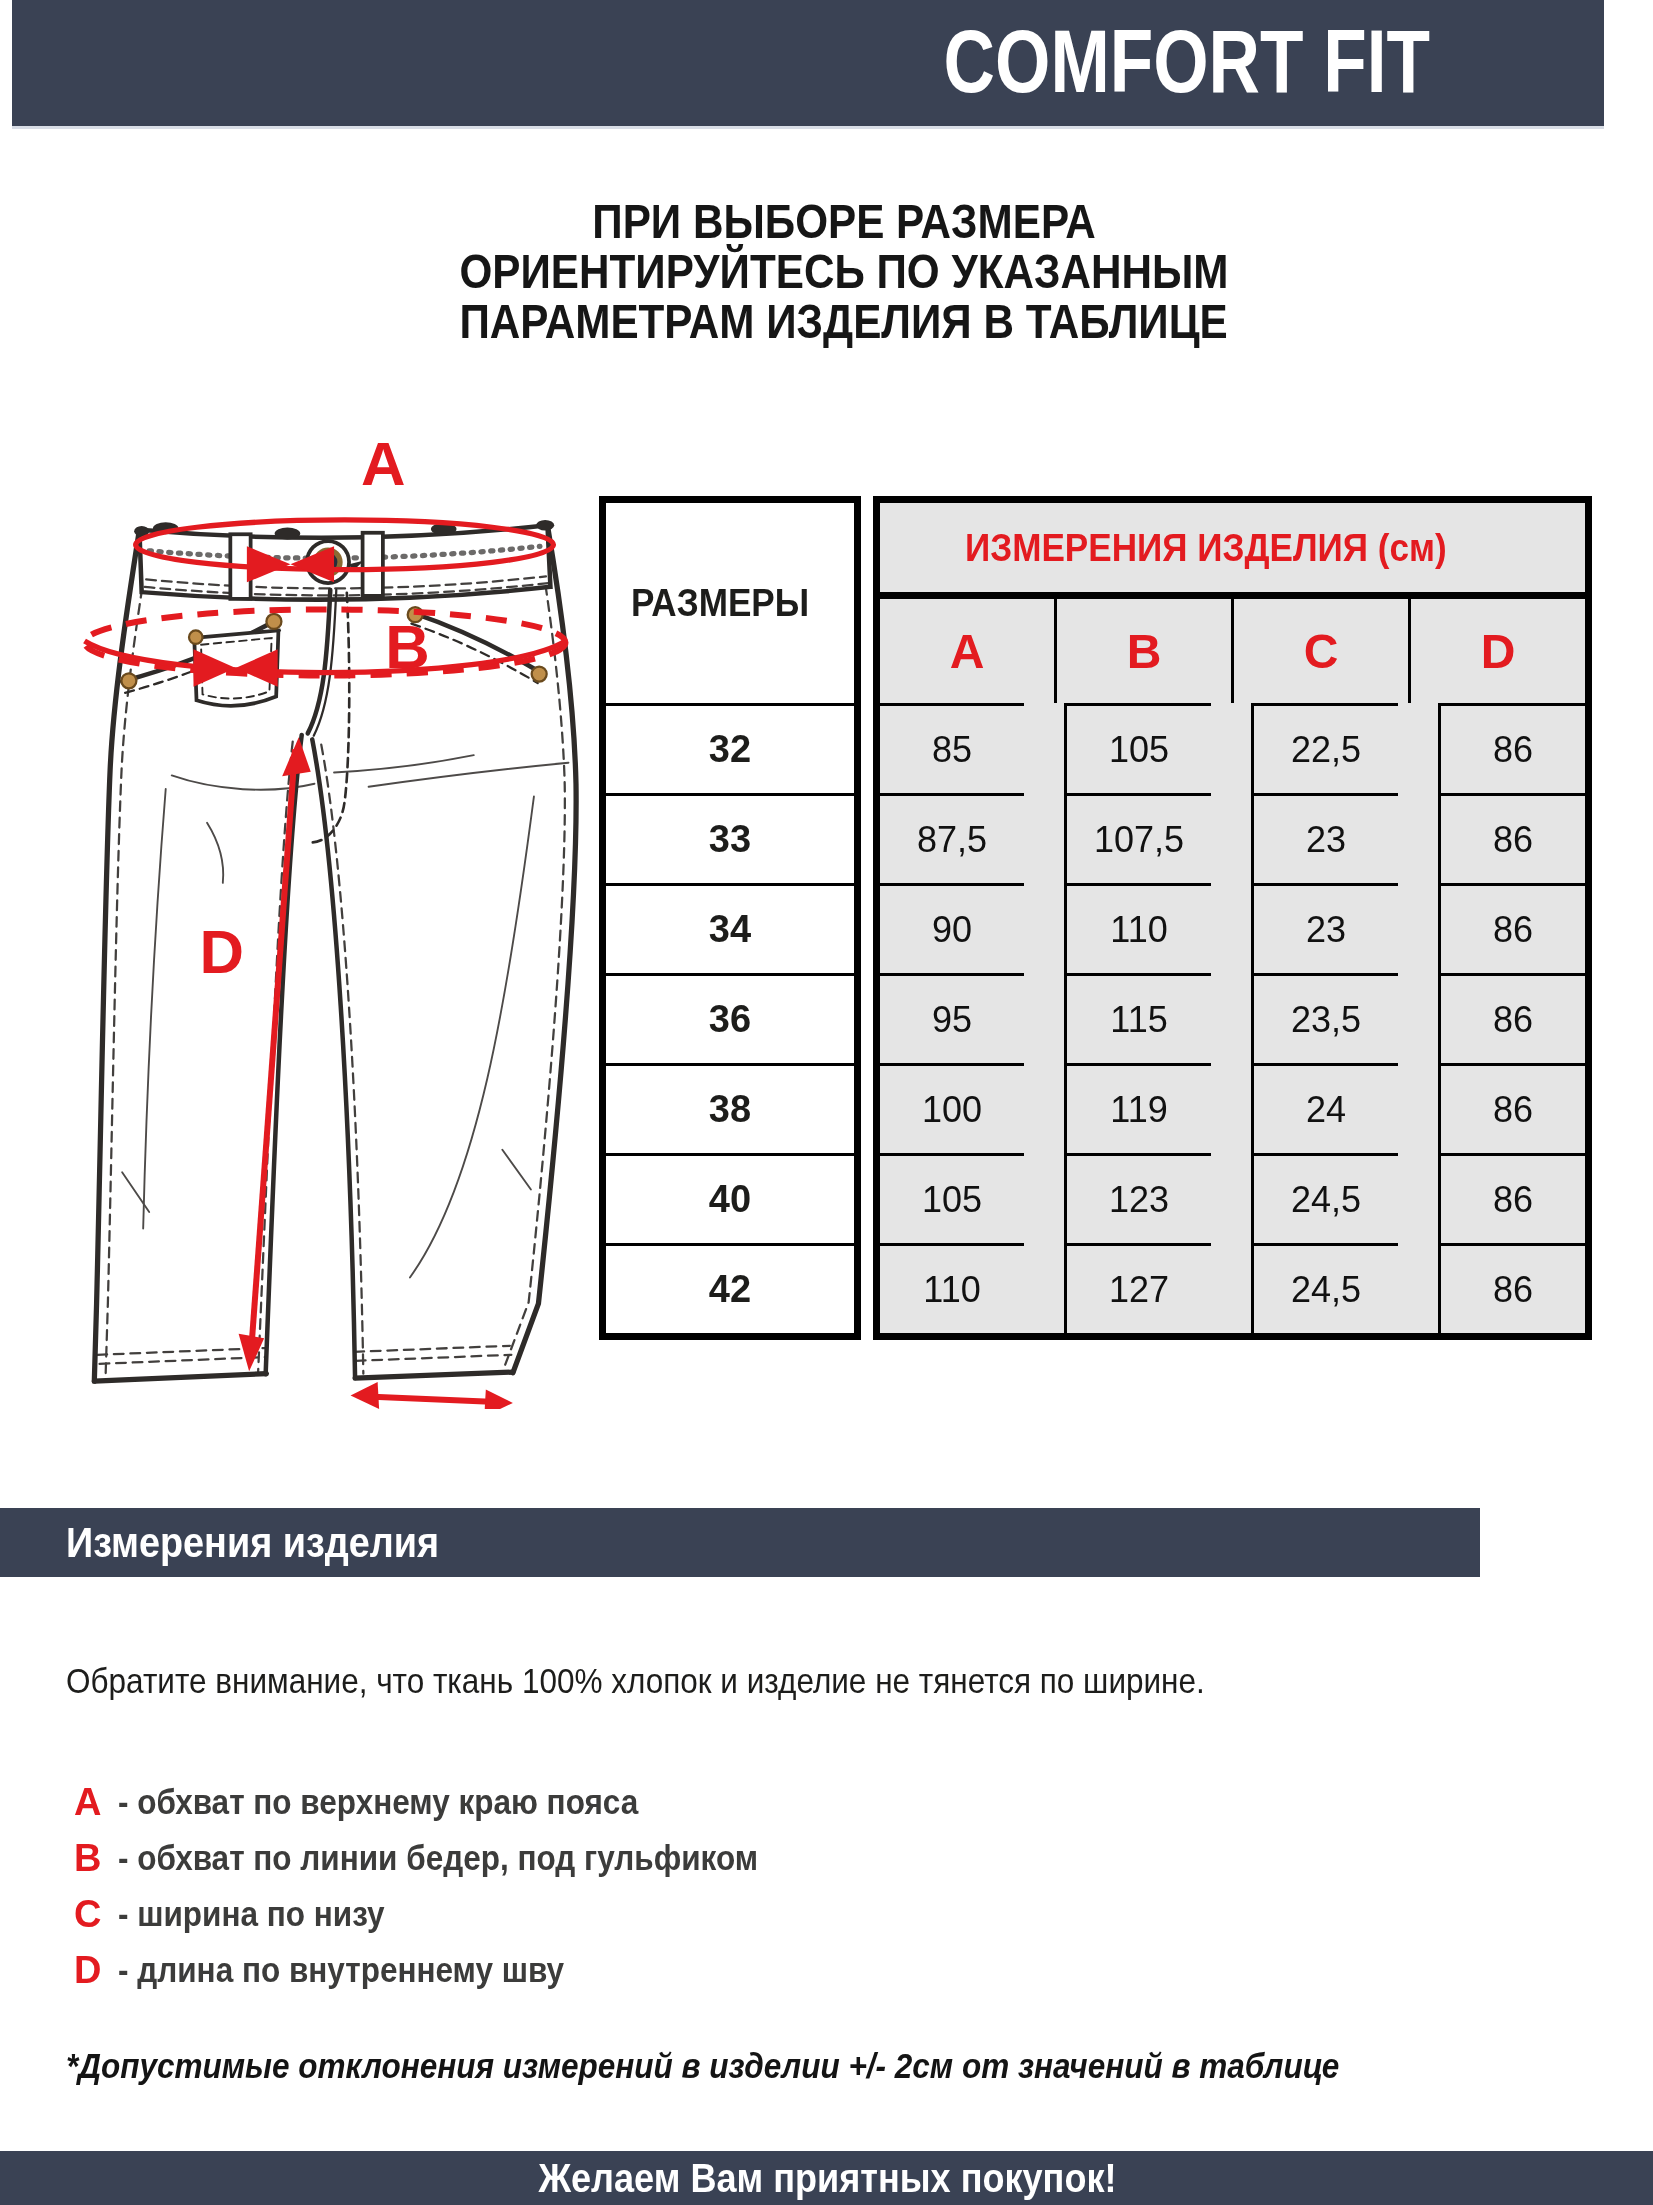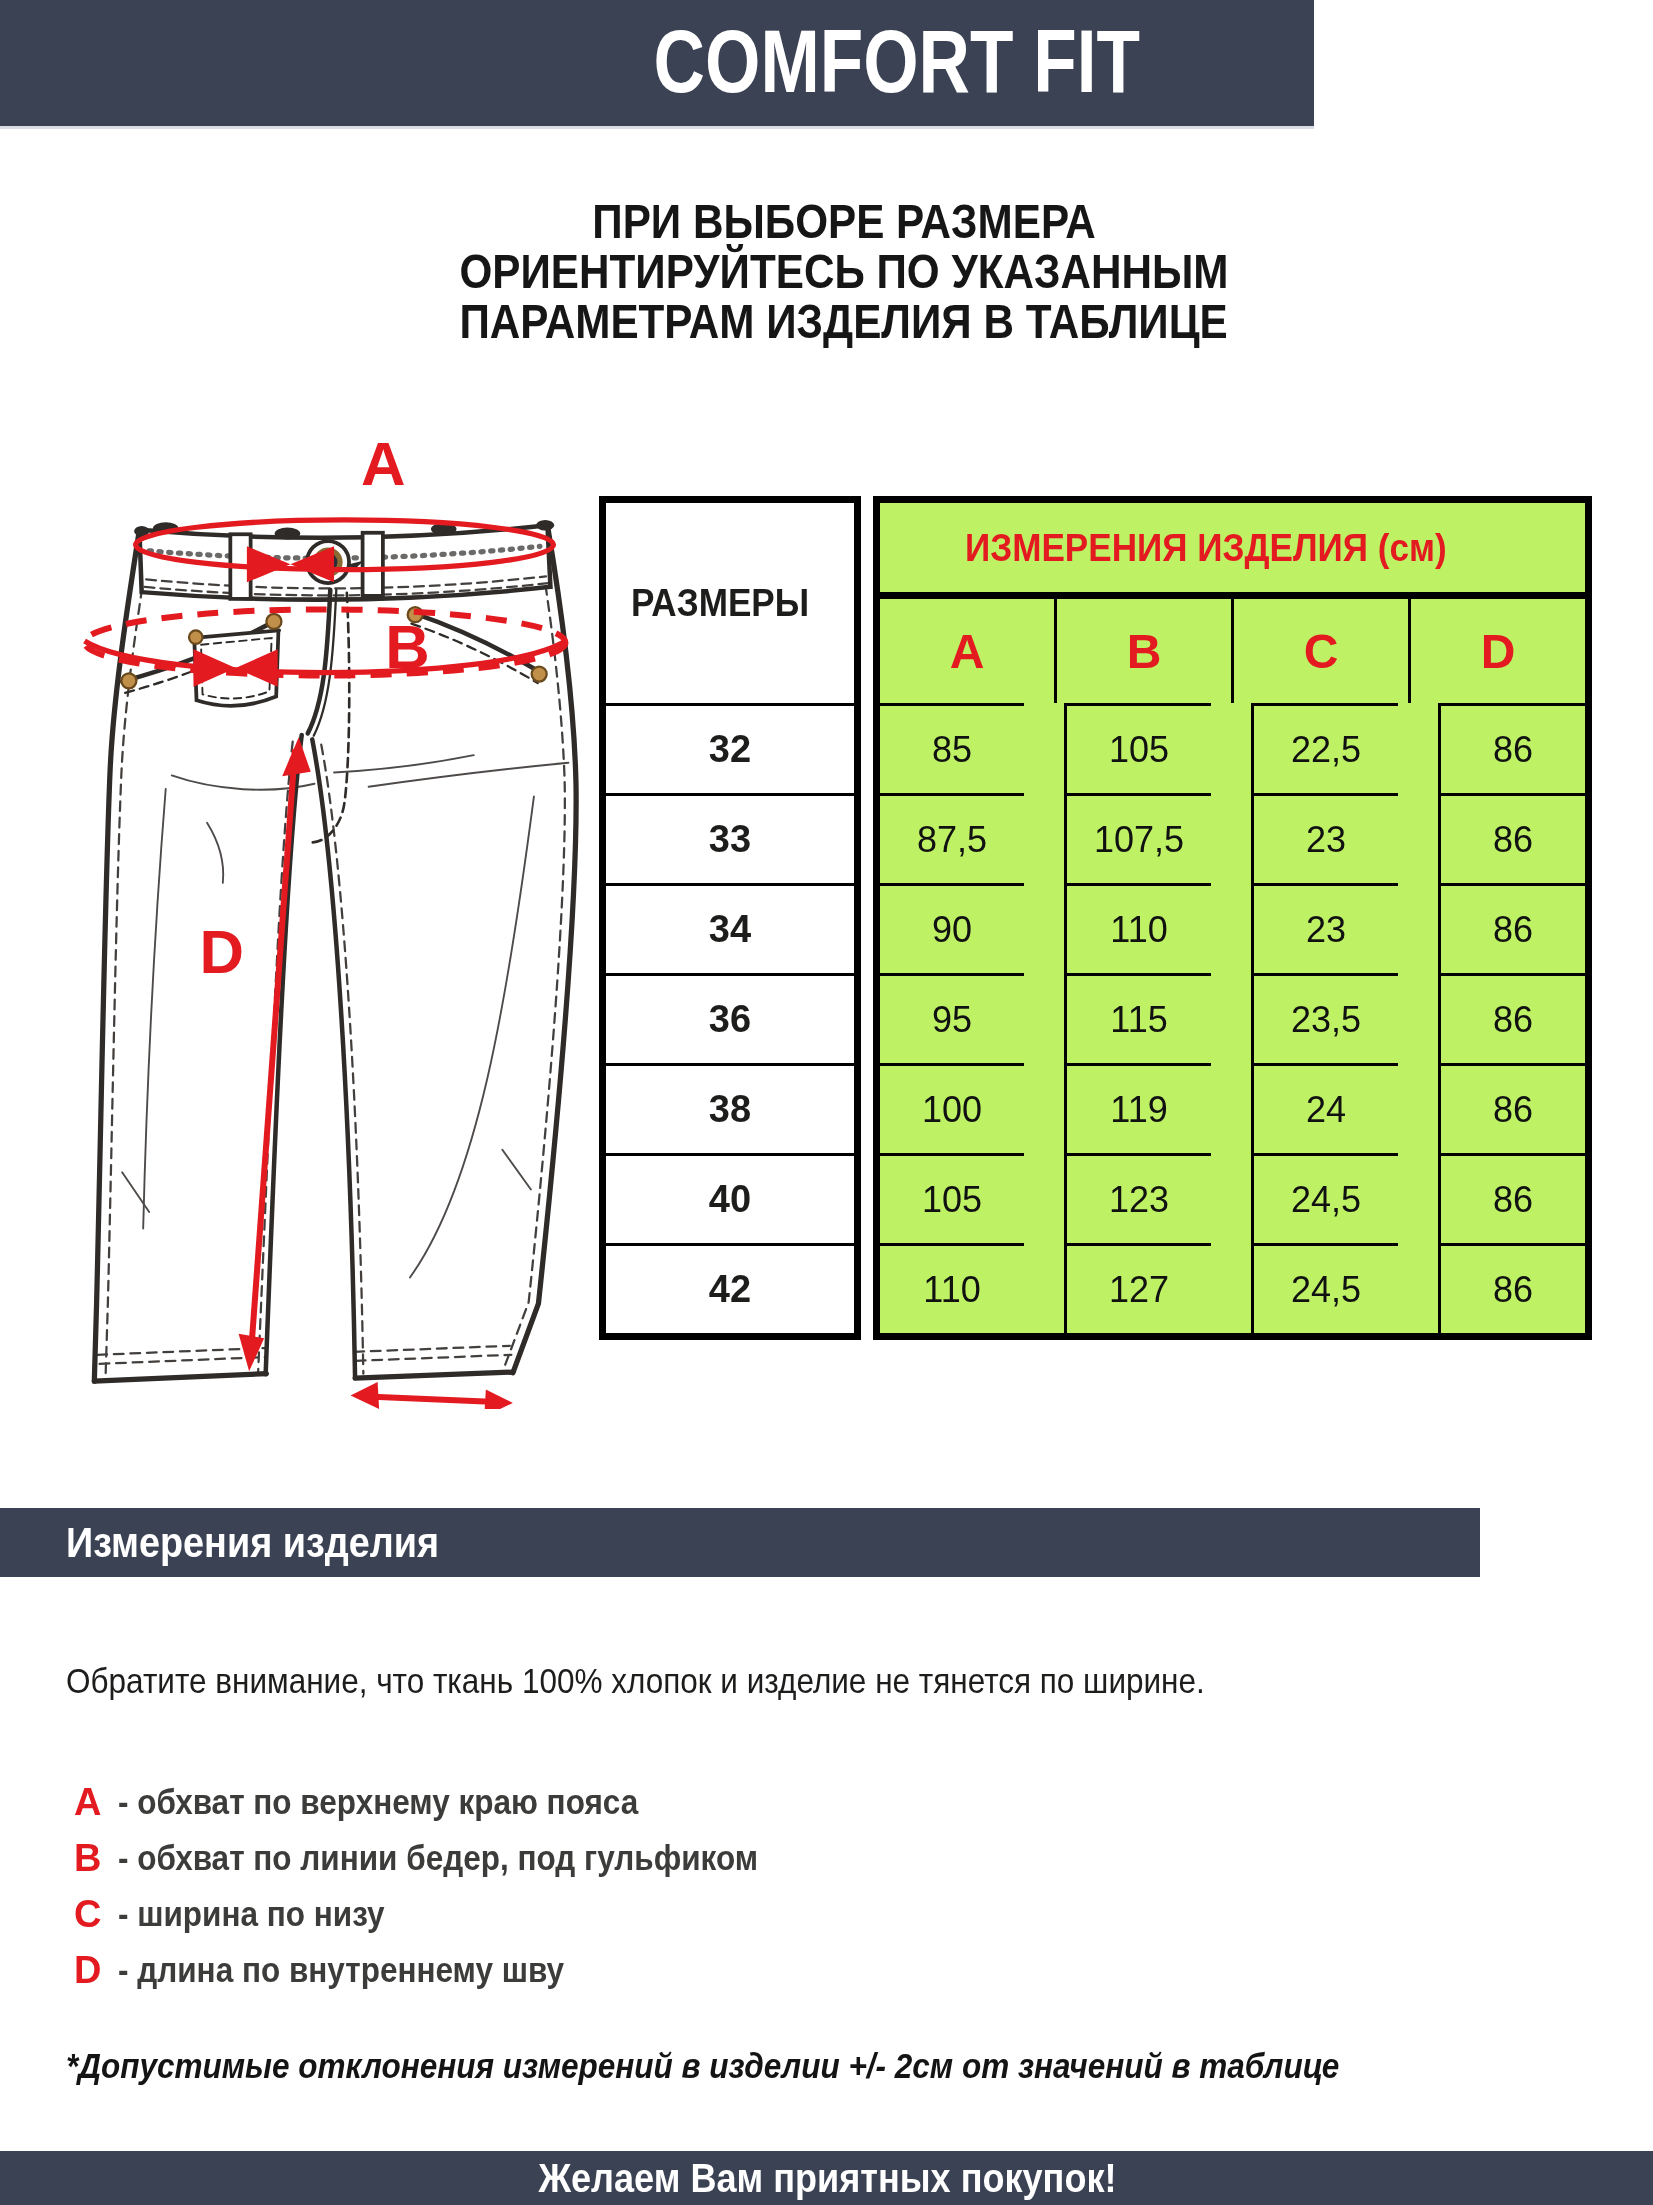--- a/index.html
+++ b/index.html
@@ -5,41 +5,41 @@
   html,body{margin:0;padding:0;background:#fff;}
   .page{position:relative;width:1654px;height:2205px;background:#ffffff;overflow:hidden;
         font-family:"Liberation Sans","DejaVu Sans",sans-serif;color:#1d1d1b;}
 
   
   .condc{display:inline-block;transform:scaleX(.88);transform-origin:center;}
   .condl{display:inline-block;transform:scaleX(.9);transform-origin:left center;}
   .condr{display:inline-block;transform:scaleX(.8);transform-origin:right center;}
 
   
-  .top-bar{position:absolute;left:0;top:0;width:1314px;height:126px;background:#3a4254;
+  .top-bar{position:absolute;left:12px;top:0;width:1592px;height:126px;background:#3a4254;
            border-bottom:3px solid #d8dde6;}
   .top-bar .brand{position:absolute;right:174px;top:0;line-height:123px;color:#fff;
                   font-size:89px;font-weight:bold;white-space:nowrap;}
 
   
   .intro{position:absolute;left:17px;top:197px;width:1654px;text-align:center;
          font-size:48px;line-height:50px;font-weight:bold;color:#161616;}
 
   
   .jeans{position:absolute;left:53px;top:432px;width:526px;height:977px;}
 
   
   .size-table{position:absolute;left:599px;top:496px;display:flex;gap:12px;}
   .tbl-left{width:262px;border:7.5px solid #000;box-sizing:border-box;background:#fff;}
   .tbl-left .left-head{height:200px;display:flex;align-items:center;justify-content:center;
                        font-size:39px;font-weight:bold;}
   .tbl-left .left-cell{height:90px;border-top:3.8px solid #000;box-sizing:border-box;
                        display:flex;align-items:center;justify-content:center;
                        font-size:38px;font-weight:bold;}
-  .tbl-right{width:719px;border:7.5px solid #000;box-sizing:border-box;background:#bef264;}
+  .tbl-right{width:719px;border:7.5px solid #000;box-sizing:border-box;background:#e5e5e5;}
   .title-row{height:89px;border-bottom:7.5px solid #000;box-sizing:content-box;
              display:flex;align-items:center;justify-content:center;
              font-size:39px;font-weight:bold;color:#e31b20;}
   .head-row{display:flex;height:104px;}
   .head-cell{flex:1;display:flex;align-items:center;justify-content:center;
              font-size:48px;font-weight:bold;color:#e31b20;border-left:3.8px solid #000;box-sizing:border-box;}
   .head-cell:first-child{border-left:none;}
   .data-row{display:flex;height:90px;gap:40px;}
   .data-cell{flex:1;border-top:3.8px solid #000;border-left:3.8px solid #000;box-sizing:border-box;
              display:flex;align-items:center;justify-content:center;font-size:36px;color:#111;}

